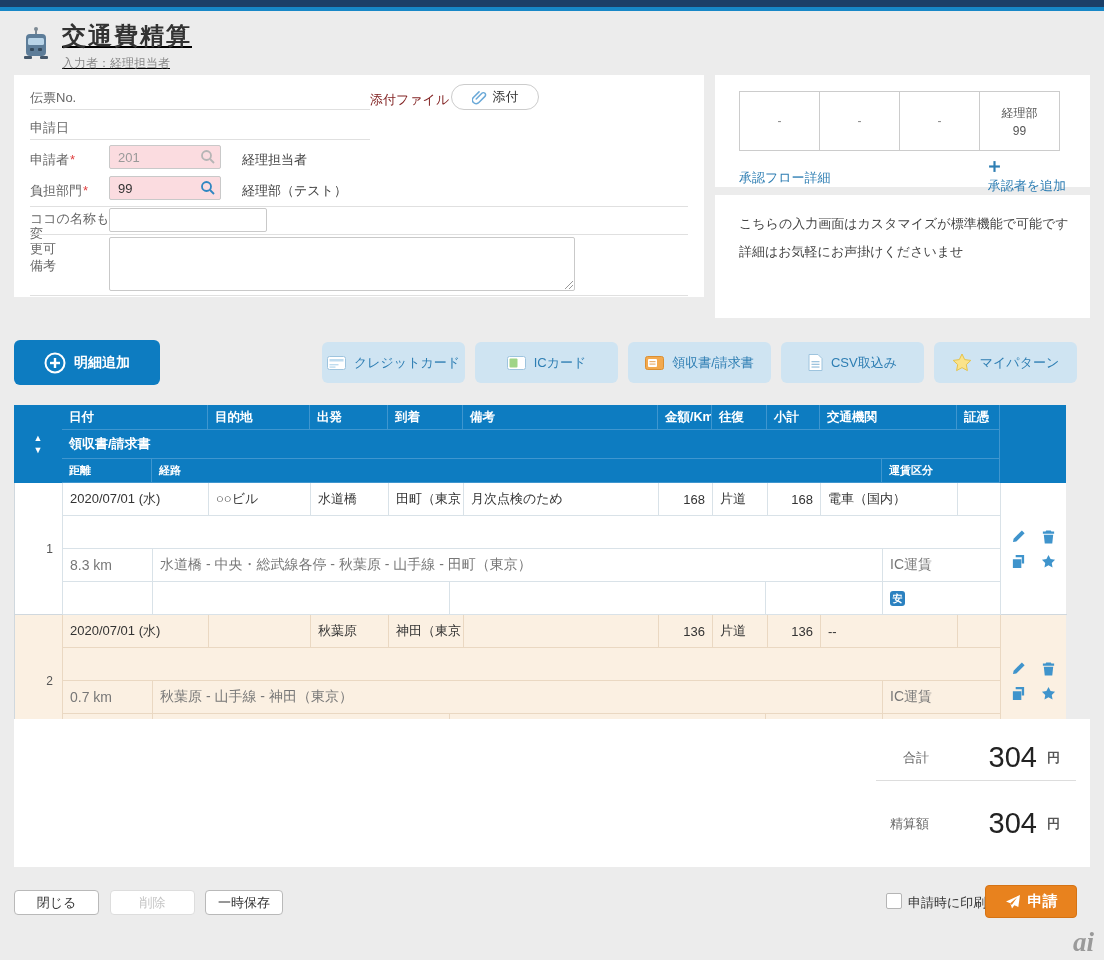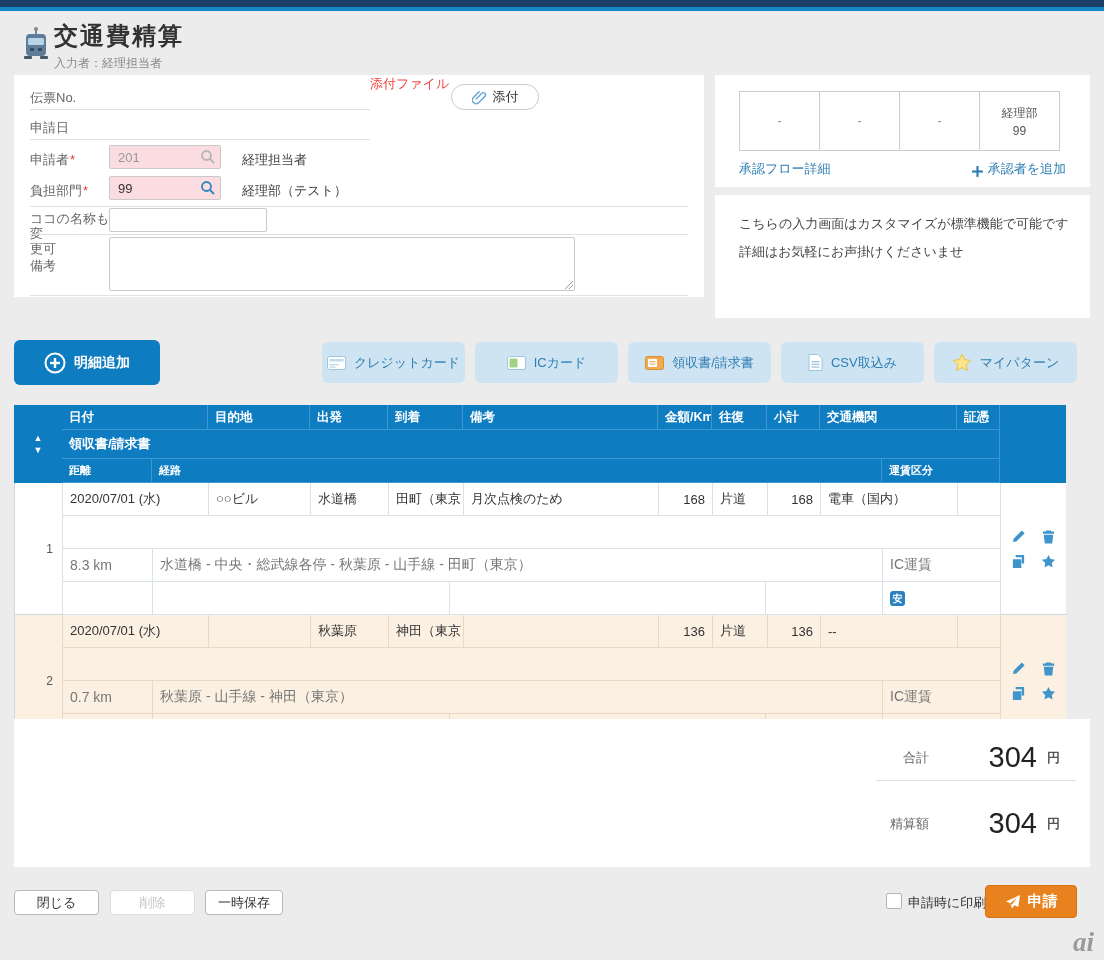--- a/index.html
+++ b/index.html
@@ -7,51 +7,51 @@
   body { font-family:"Liberation Sans","DejaVu Sans",sans-serif; background:#ececec; position:relative; overflow:hidden; }
   .page { position:absolute; inset:0; }
 
   
   .bar-navy { position:absolute; top:0; left:0; width:1104px; height:7px; background:#1c3f68; }
   .bar-blue { position:absolute; top:7px; left:0; width:1104px; height:4px; background:#1787c7; }
 
   
   .app-header { position:absolute; top:20px; left:22px; display:flex; align-items:flex-start; }
   .train-svg { width:28px; height:36px; margin-top:6px; }
-  .titles { margin-left:4px; }
+  .titles { margin-left:12px;text-decoration:underline; }
   .page-title { font-size:24px; font-weight:bold; color:#333; letter-spacing:2px; }
   .subtitle { font-size:12px; color:#888; margin-top:3px; }
 
   
   .card { position:absolute; background:#fff; }
   .form-panel { left:14px; top:75px; width:690px; height:222px; }
   .approval-panel { left:715px; top:75px; width:375px; height:112px; }
   .notice-panel { left:715px; top:195px; width:375px; height:123px; }
 
   .flabel { position:absolute; font-size:13px; color:#666; }
   .req { color:#e04040; margin-left:1px; }
   .fdiv { position:absolute; height:1px; background:#e0e0e0; }
   .finput { position:absolute; height:24px; border:1px solid #c9c9c9; border-radius:2px; font-size:13px; padding:0 24px 0 8px; font-family:inherit; color:#333; }
   .pink { background:#fbdce0; }
   .fval { position:absolute; font-size:13px; color:#444; }
   .mag { position:absolute; width:16px; height:16px; }
   textarea.fremarks { position:absolute; left:95px; top:162px; width:466px; height:54px; border:1px solid #c9c9c9; border-radius:2px; resize:none; font-family:inherit; font-size:13px; padding:4px 6px; }
   .resize-grip { position:absolute; left:549px; top:204px; width:10px; height:10px; }
 
-  .attach-label { position:absolute; left:356px; top:0; font-size:13px; color:#ef4444; }
+  .attach-label { position:absolute; left:356px; top:16px; font-size:13px; color:#7f1d1d; }
   .attach-btn { position:absolute; left:437px; top:9px; width:88px; height:26px; border:1px solid #ccc; border-radius:13px; background:#fff; display:flex; align-items:center; justify-content:center; gap:6px; font-size:13px; color:#333; cursor:pointer; }
 
   
   .appr-boxes { position:absolute; left:24px; top:16px; display:flex; }
   .appr-box { width:81px; height:60px; border:1px solid #ccc; margin-left:-1px; display:flex; flex-direction:column; align-items:center; justify-content:center; font-size:12px; color:#888; background:#fff; }
   .appr-box:first-child { margin-left:0; }
   .appr-box .l2 { margin-top:2px; }
   .link { color:#2e7eb3; font-size:13px; cursor:pointer; text-decoration:none; }
   .appr-links { position:absolute; left:24px; right:24px; top:85px; display:flex; justify-content:space-between; align-items:center; }
-  .add-approver { display:flex; align-items:flex-end; gap:4px; }
+  .add-approver { display:flex; align-items:flex-start; gap:4px;flex-direction:column; }
 
   .notice-line { position:absolute; left:24px; font-size:13px; color:#444; }
   .nl1 { top:20px; } .nl2 { top:48px; }
 
   
   .btn-add { position:absolute; left:14px; top:340px; width:146px; height:45px; background:#0d7cc1; border:none; border-radius:6px; color:#fff; font-size:14px; font-weight:bold; display:flex; align-items:center; justify-content:center; gap:8px; cursor:pointer; font-family:inherit; }
   .btn-light { position:absolute; top:342px; width:143px; height:41px; background:#cfe4f2; border:none; border-radius:6px; color:#2e7eb3; font-size:13px; display:flex; align-items:center; justify-content:center; gap:8px; cursor:pointer; font-family:inherit; }
   .bl1{left:322px;} .bl2{left:475px;} .bl3{left:628px;} .bl4{left:781px;} .bl5{left:934px;}
 
   

